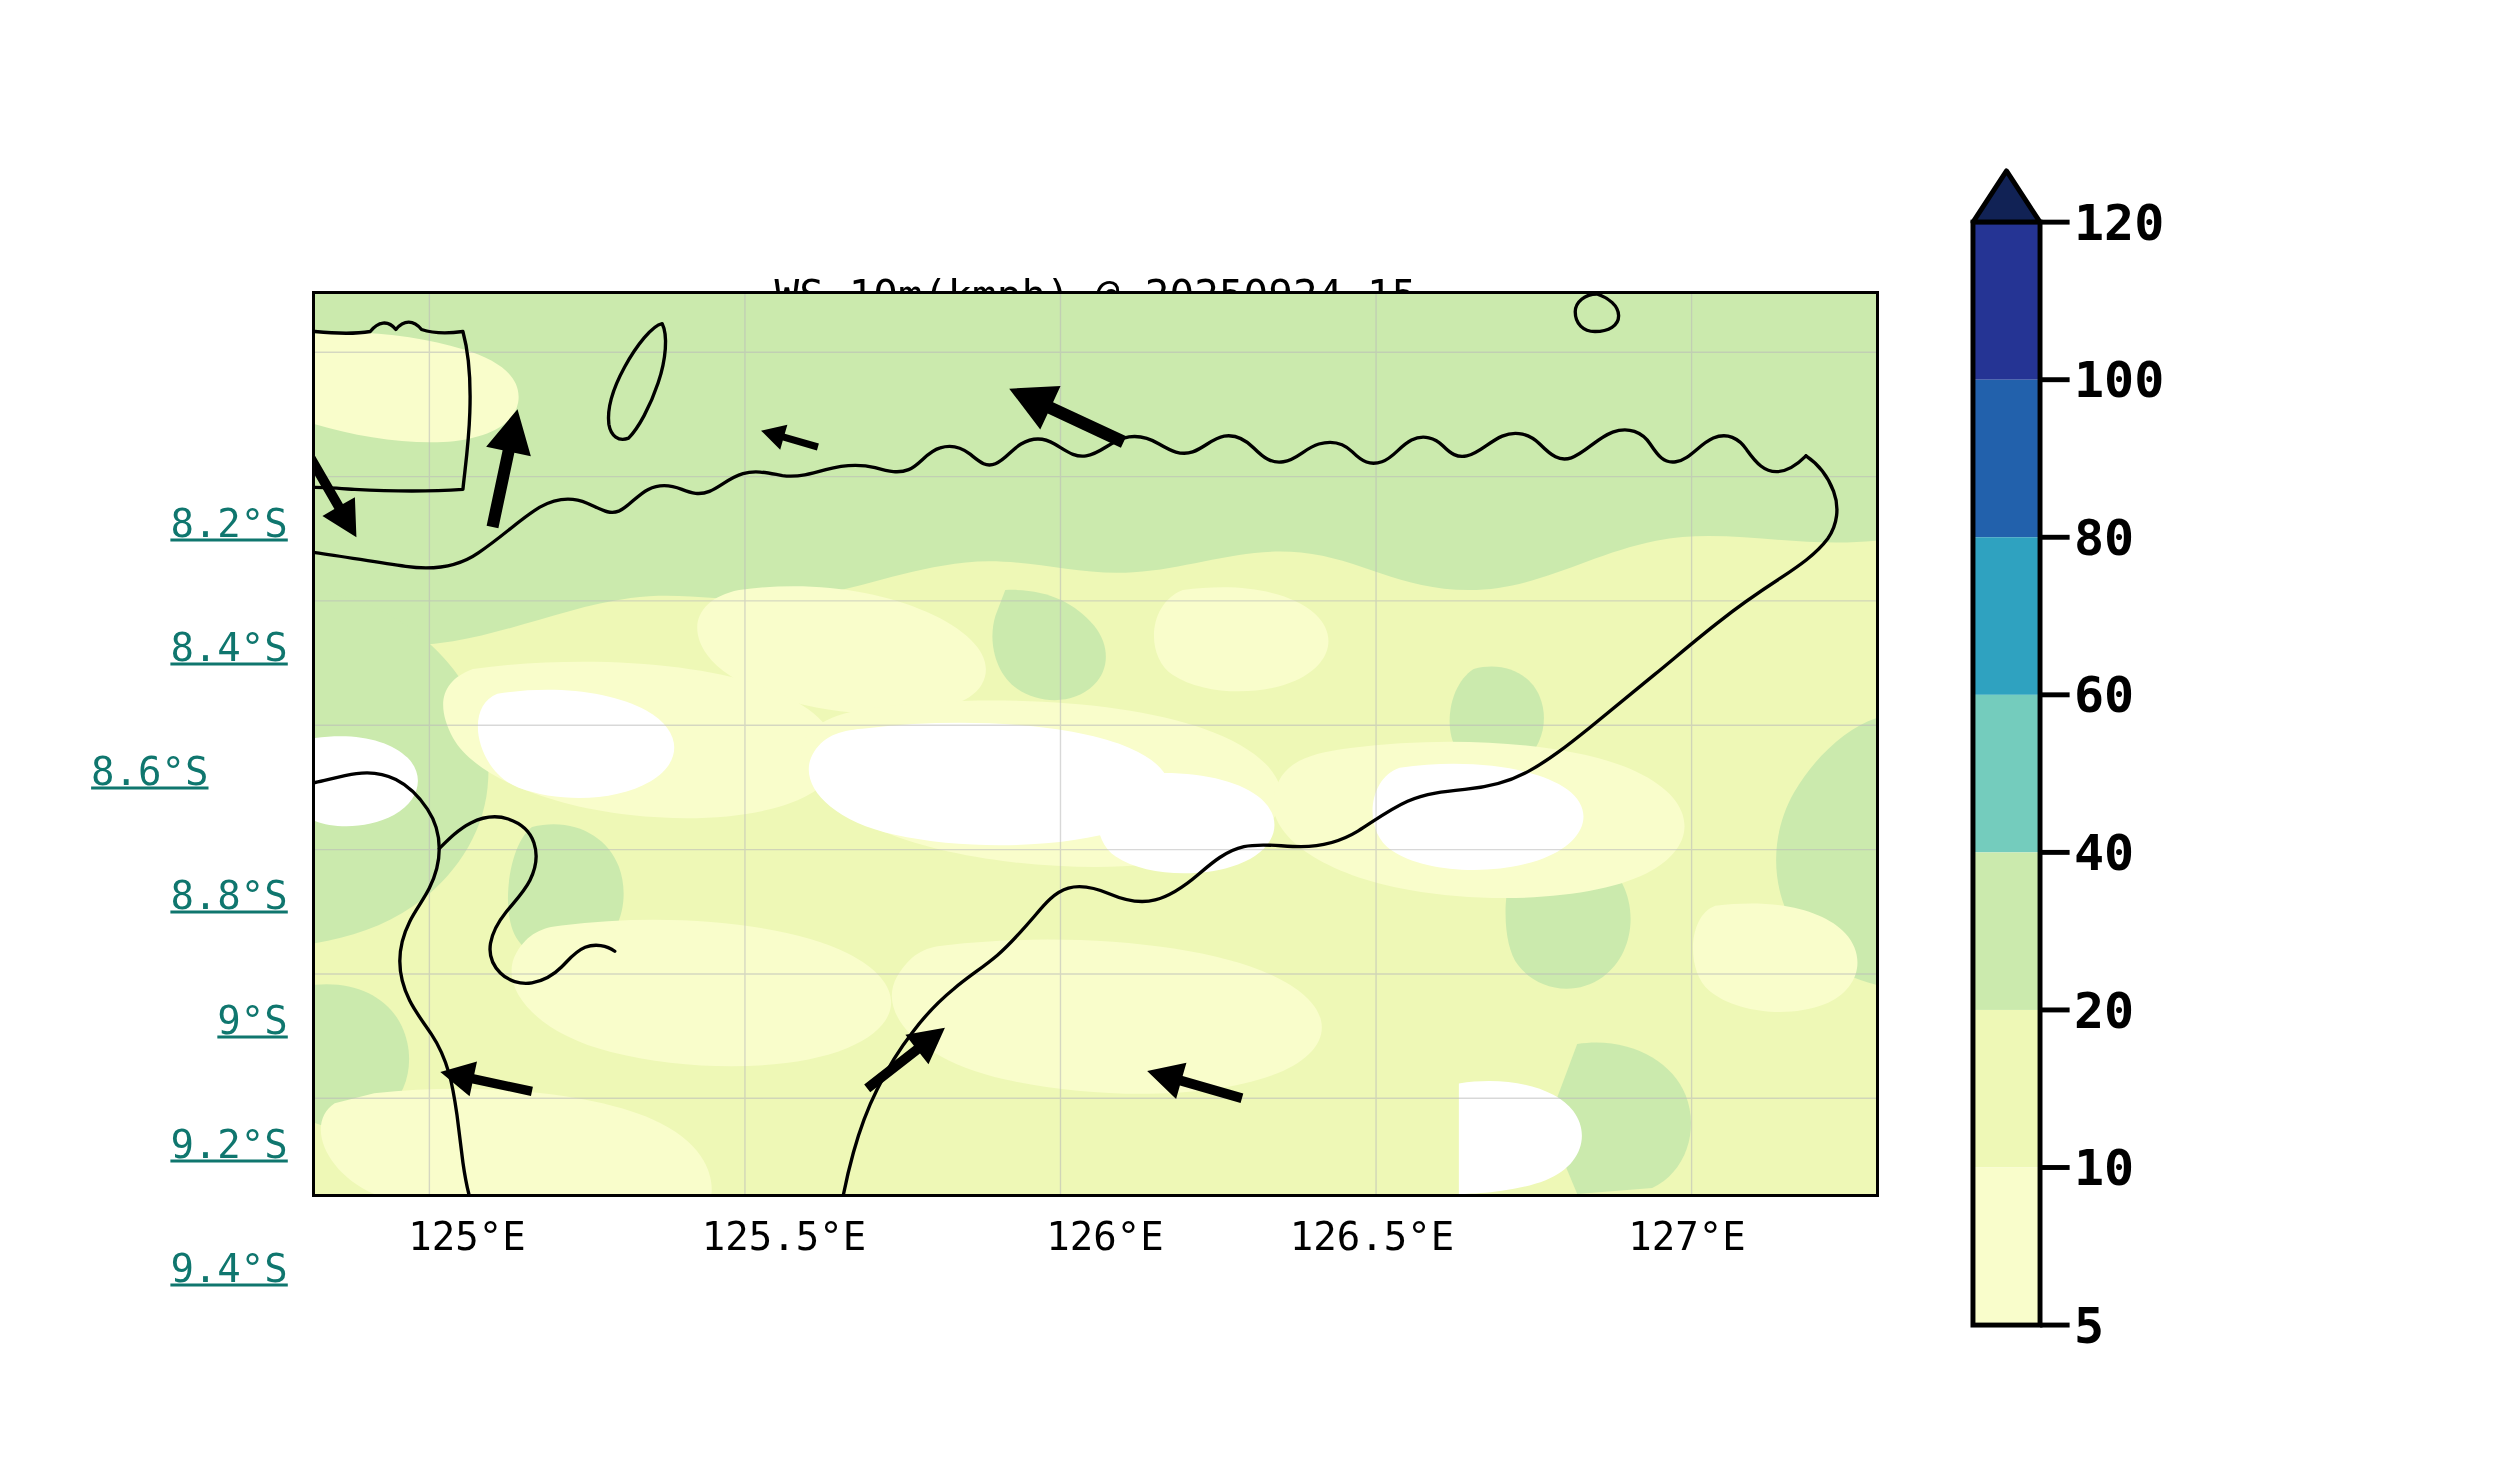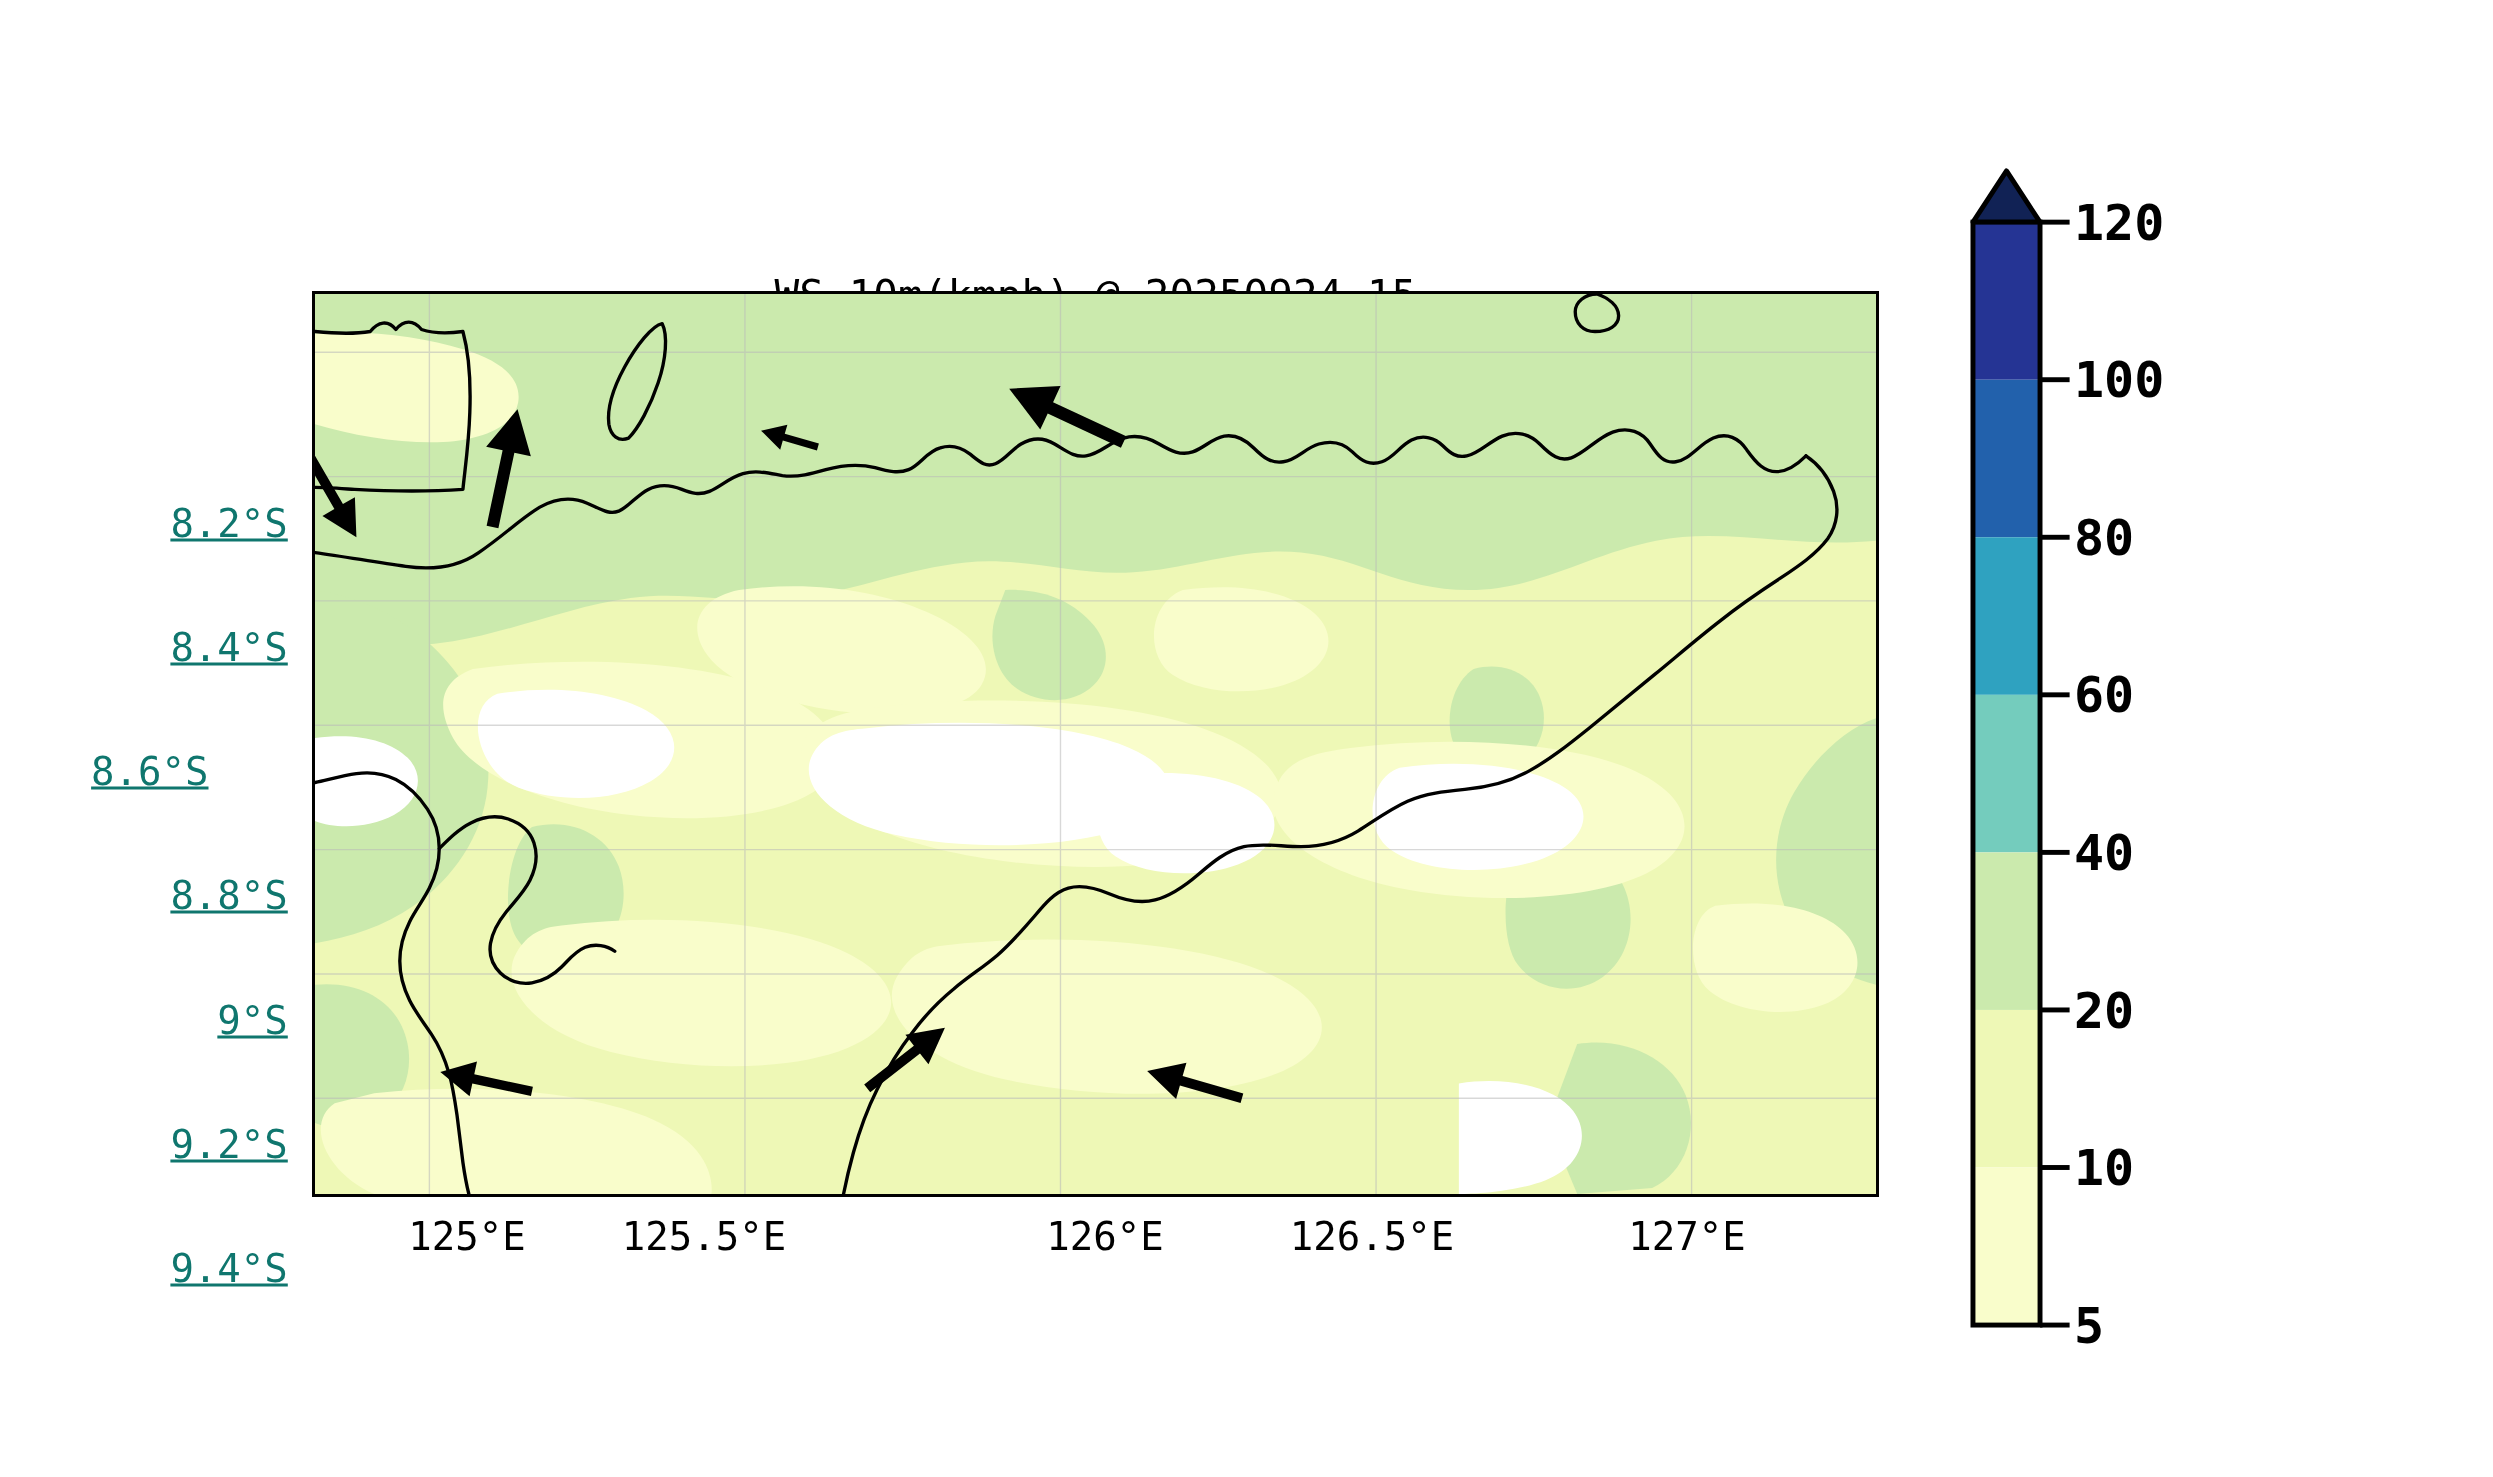--- a/index.html
+++ b/index.html
@@ -288,21 +288,21 @@
           <g transform="translate(940,815) rotate(196) scale(1.0)">
             <path d="M0,-5 L64,-5 L64,-19 L100,0 L64,19 L64,5 L0,5 Z"></path>
           </g>
         </g>
       </g>
     </svg>
   </div>
 
   <div class="xlabels">
     <div class="xlabel-item" style="left:427px;margin-left:40px;">125°E</div>
-    <div class="xlabel-item" style="left:704px;">125.5°E</div>
+    <div class="xlabel-item" style="left:784px;">125.5°E</div>
     <div class="xlabel-item" style="left:1057px;margin-left:48px;">126°E</div>
     <div class="xlabel-item" style="left:1372px;">126.5°E</div>
     <div class="xlabel-item" style="left:1687px;">127°E</div>
   </div>
 
   <div id="colorbar-wrap">
     <svg id="colorbar-svg" viewBox="0 0 72 1180" preserveAspectRatio="none">
 
       <path d="M36,4 L70,56 L2,56 Z" fill="#112255" stroke="#000000" stroke-width="5" stroke-linejoin="round"></path>
 

